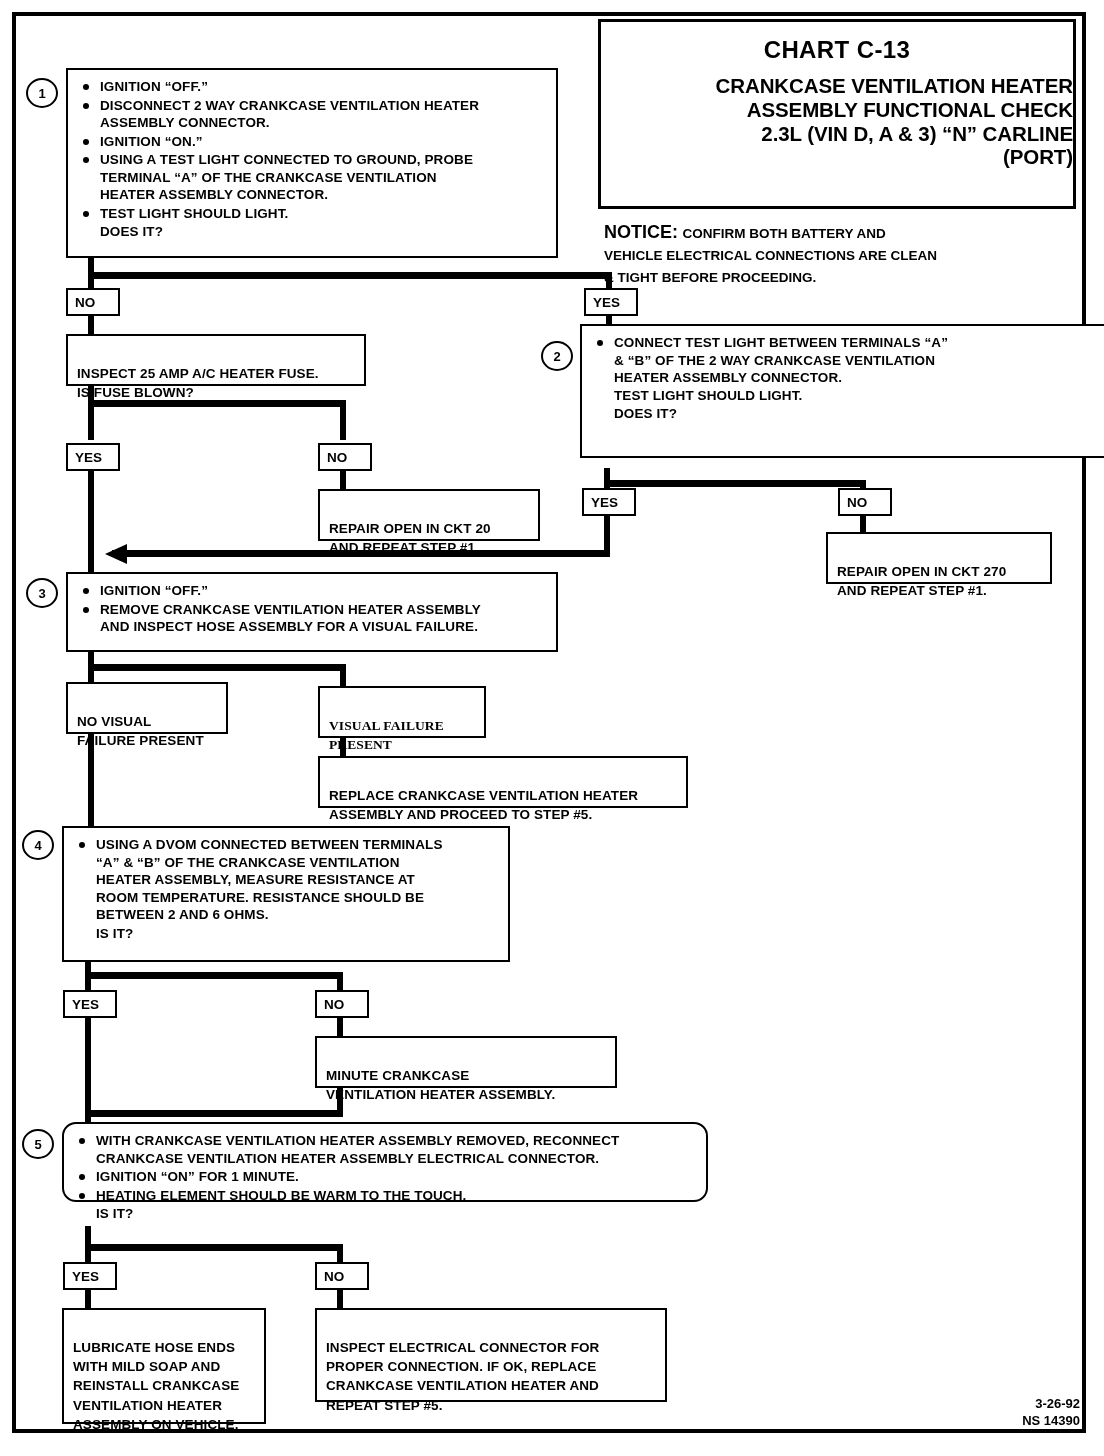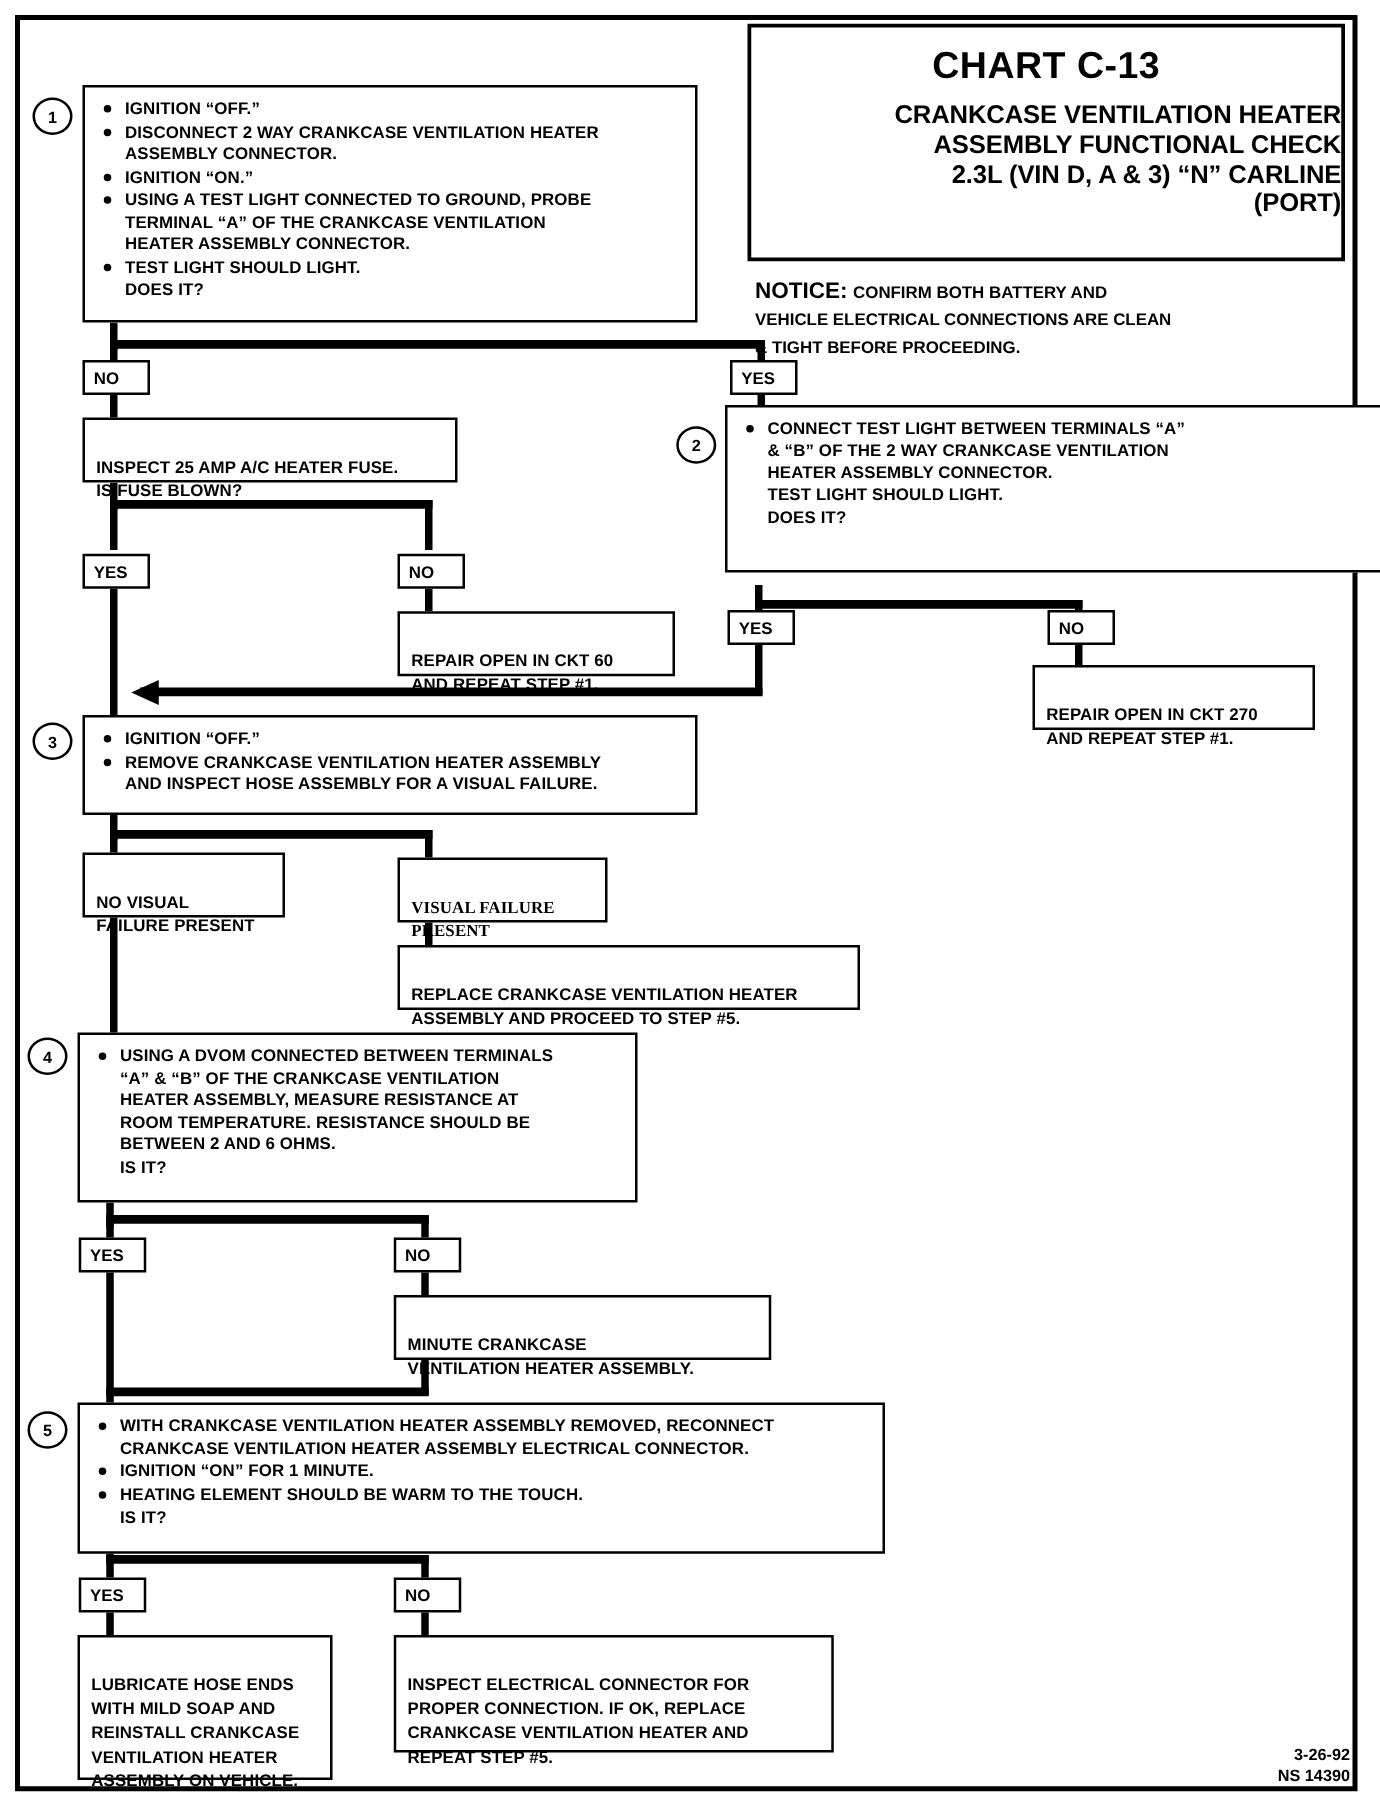--- a/index.html
+++ b/index.html
@@ -93,21 +93,21 @@
     position:absolute;
     left:598px; top:19px;
     width:478px; height:190px;
     border:3px solid #000;
     box-sizing:border-box;
     background:#fff;
     text-align:center;
     z-index:6;
   }
   #chartno{
-    font-size:30px;font-weight:bold;color:#000;
+    font-size:24px;font-weight:bold;color:#000;
     margin-top:14px;letter-spacing:.4px;
   }
   #subtitle{
     font-size:20.5px;font-weight:bold;color:#000;
     line-height:1.16;margin-top:10px;white-space:pre-line;
     letter-spacing:-.1px;
     text-align:right;
   }
   #noticewrap{
     position:absolute;left:604px;top:222px;width:480px;z-index:6;
@@ -220,21 +220,21 @@
 
   <div class="tag" style="left:66px;top:443px;width:54px;height:28px;">
     <span>YES</span>
   </div>
   <div class="tag" style="left:318px;top:443px;width:54px;height:28px;">
     <span>NO</span>
   </div>
 
   <div class="ln" style="left:340px;top:469px;width:6px;height:22px;"></div>
   <div class="box plain" style="left:318px;top:489px;width:222px;height:52px;">
-    <span>REPAIR OPEN IN CKT 60
+    <span>REPAIR OPEN IN CKT 20
 AND REPEAT STEP #1.</span>
   </div>
 
   <div class="ln" style="left:88px;top:469px;width:6px;height:108px;"></div>
 
   <div class="circ" style="left:26px;top:578px;width:32px;height:30px;">
     <span>3</span>
   </div>
   <div class="box ibox" style="left:66px;top:572px;width:492px;height:80px;">
     <ul>
@@ -298,21 +298,21 @@
 VENTILATION HEATER ASSEMBLY.</span>
   </div>
 
   <div class="ln" style="left:337px;top:1086px;width:6px;height:30px;"></div>
   <div class="ln" style="left:85px;top:1110px;width:258px;height:7px;"></div>
   <div class="ln" style="left:85px;top:1016px;width:6px;height:110px;"></div>
 
   <div class="circ" style="left:22px;top:1129px;width:32px;height:30px;">
     <span>5</span>
   </div>
-  <div class="box ibox" style="left:62px;top:1122px;width:646px;height:121px;">
+  <div class="box ibox" style="left:62px;top:1122px;width:646px;height:80px;border-radius:14px;">
     <ul>
       <li class="bul">WITH CRANKCASE VENTILATION HEATER ASSEMBLY REMOVED, RECONNECT
 CRANKCASE VENTILATION HEATER ASSEMBLY ELECTRICAL CONNECTOR.</li>
       <li class="bul">IGNITION “ON” FOR 1 MINUTE.</li>
       <li class="bul">HEATING ELEMENT SHOULD BE WARM TO THE TOUCH.</li>
       <li class="nob">IS IT?</li>
     </ul>
   </div>
 
   <div class="ln" style="left:85px;top:1226px;width:6px;height:24px;"></div>

